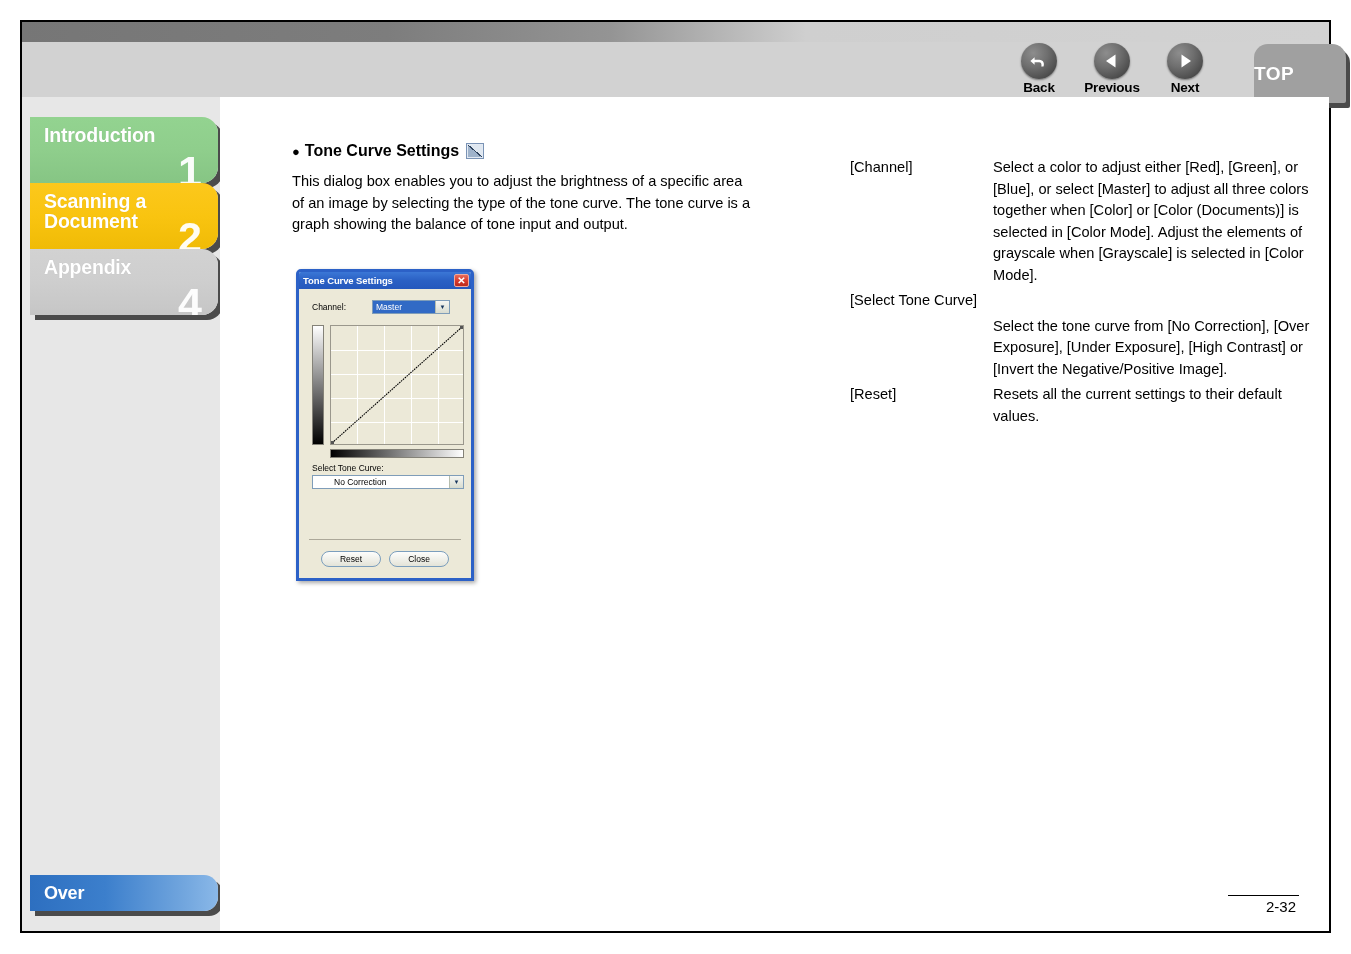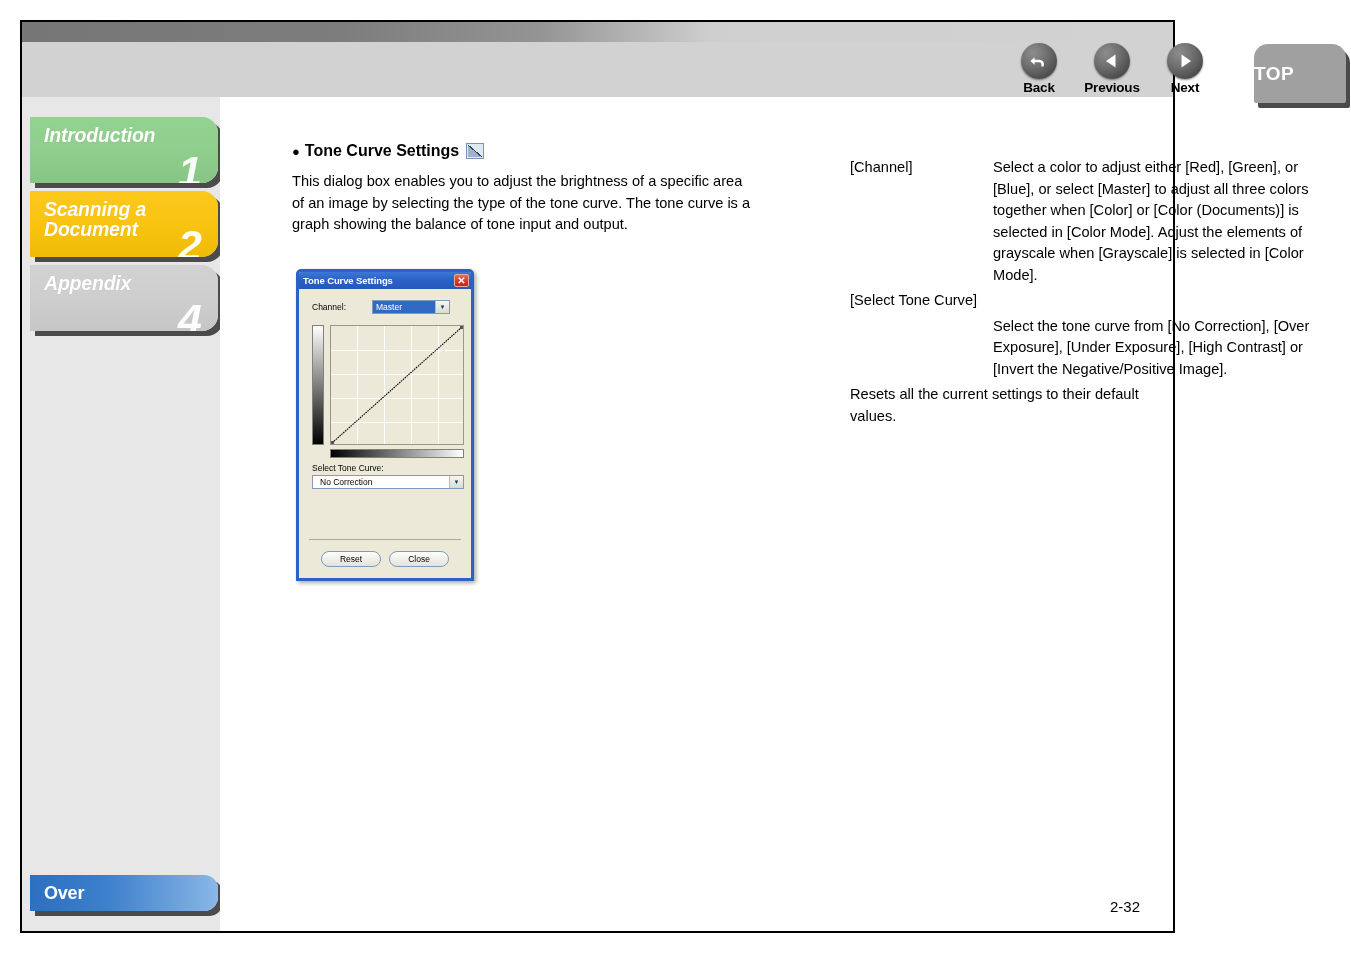--- a/index.html
+++ b/index.html
@@ -7,21 +7,21 @@
     width: 1351px; height: 954px;
     background: #ffffff;
     font-family: "Liberation Sans", sans-serif;
     overflow: hidden;
   }
 
   
   #page-frame {
     position: absolute;
     left: 20px; top: 20px;
-    width: 1155px; height: 913px;
+    width: 1311px; height: 913px;
     border: 2px solid #000000;
     background: #7dd3fc;
   }
 
   
   #header-gradient {
     position: absolute;
     left: 0; top: 0;
     width: 100%; height: 20px;
     background: linear-gradient(to right, #767676 0%, #7d7d7d 28%, #949494 45%, #cfcfcf 60%, #d2d2d2 100%);
@@ -92,26 +92,25 @@
   }
   #sidebar-tabs {
     position: absolute;
     left: 8px; top: 20px;
     width: 200px;
   }
   .chapter-tab {
     position: relative;
     width: 188px;
     height: 66px;
-    margin-bottom: 8px;
+    margin-bottom: 0;
     border-radius: 0 16px 16px 0;
     box-shadow: 5px 5px 0 #4b4b4b;
     cursor: pointer;
     overflow: hidden;
-    font-style: italic;
   }
   .chapter-tab .ctitle {
     position: absolute;
     left: 14px; top: 8px;
     font-size: 19.5px;
     font-weight: bold;
     color: #ffffff;
     line-height: 20px;
     letter-spacing: -0.2px;
     text-shadow: 0 0 1px rgba(0,0,0,0.12);
@@ -320,21 +319,21 @@
   }
   #stc-combo {
     position: absolute;
     left: 13px; top: 186px;
     width: 152px;
   }
   #stc-value {
     flex: 1; height: 100%;
     color: #000;
     font-size: 8.5px;
-    padding-left: 7px;
+    padding-left: 21px;
     display: flex; align-items: center;
   }
   #dlg-separator {
     position: absolute;
     left: 10px; right: 10px; top: 250px;
     height: 1px;
     background: #aca899;
   }
   #dlg-buttons {
     position: absolute;
@@ -537,20 +536,21 @@
         <div class="desc-term">[Channel]</div>
         <div class="desc-def">Select a color to adjust either [Red], [Green], or [Blue], or select [Master] to adjust all three colors together when [Color] or [Color (Documents)] is selected in [Color Mode]. Adjust the elements of grayscale when [Grayscale] is selected in [Color Mode].</div>
       </div>
 
       <div class="desc-row stacked">
         <div class="desc-term">[Select Tone Curve]</div>
         <div class="desc-def">Select the tone curve from [No Correction], [Over Exposure], [Under Exposure], [High Contrast] or [Invert the Negative/Positive Image].</div>
       </div>
 
       <div class="desc-row">
+        <div class="desc-term">[Reset]</div>
         <div class="desc-def">Resets all the current settings to their default values.</div>
       </div>
 
     </div>
 
     <div id="footer">
       <div id="footer-rule"></div>
       <div id="page-number">2-32</div>
     </div>
 

